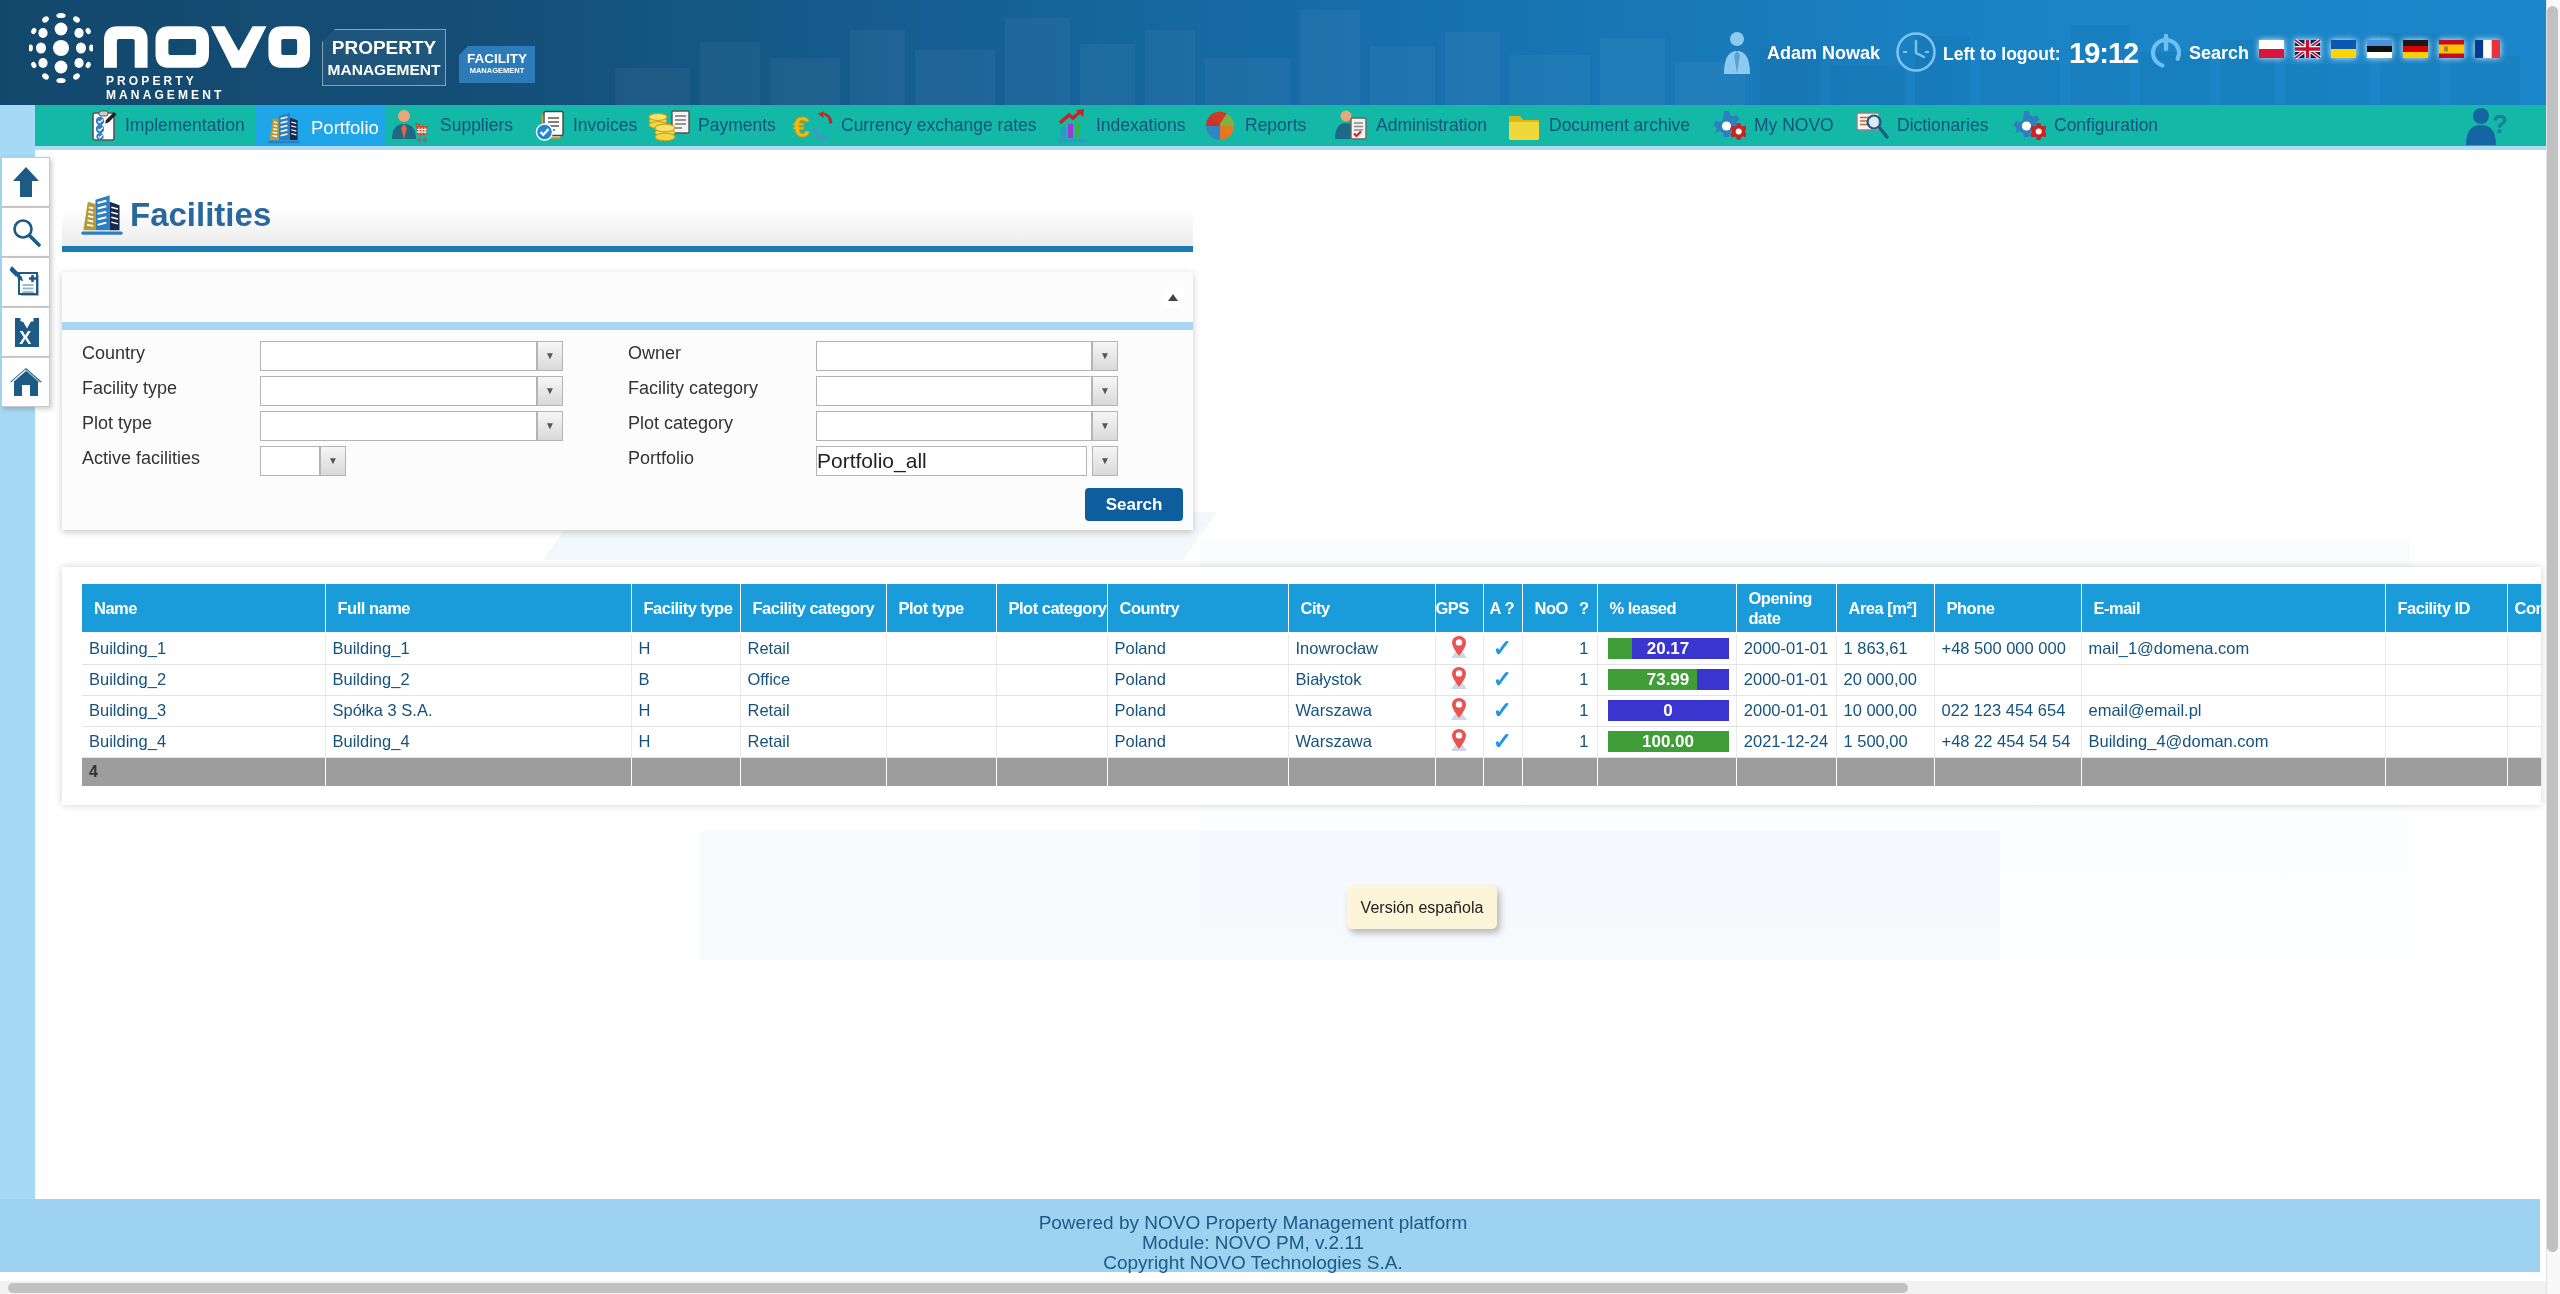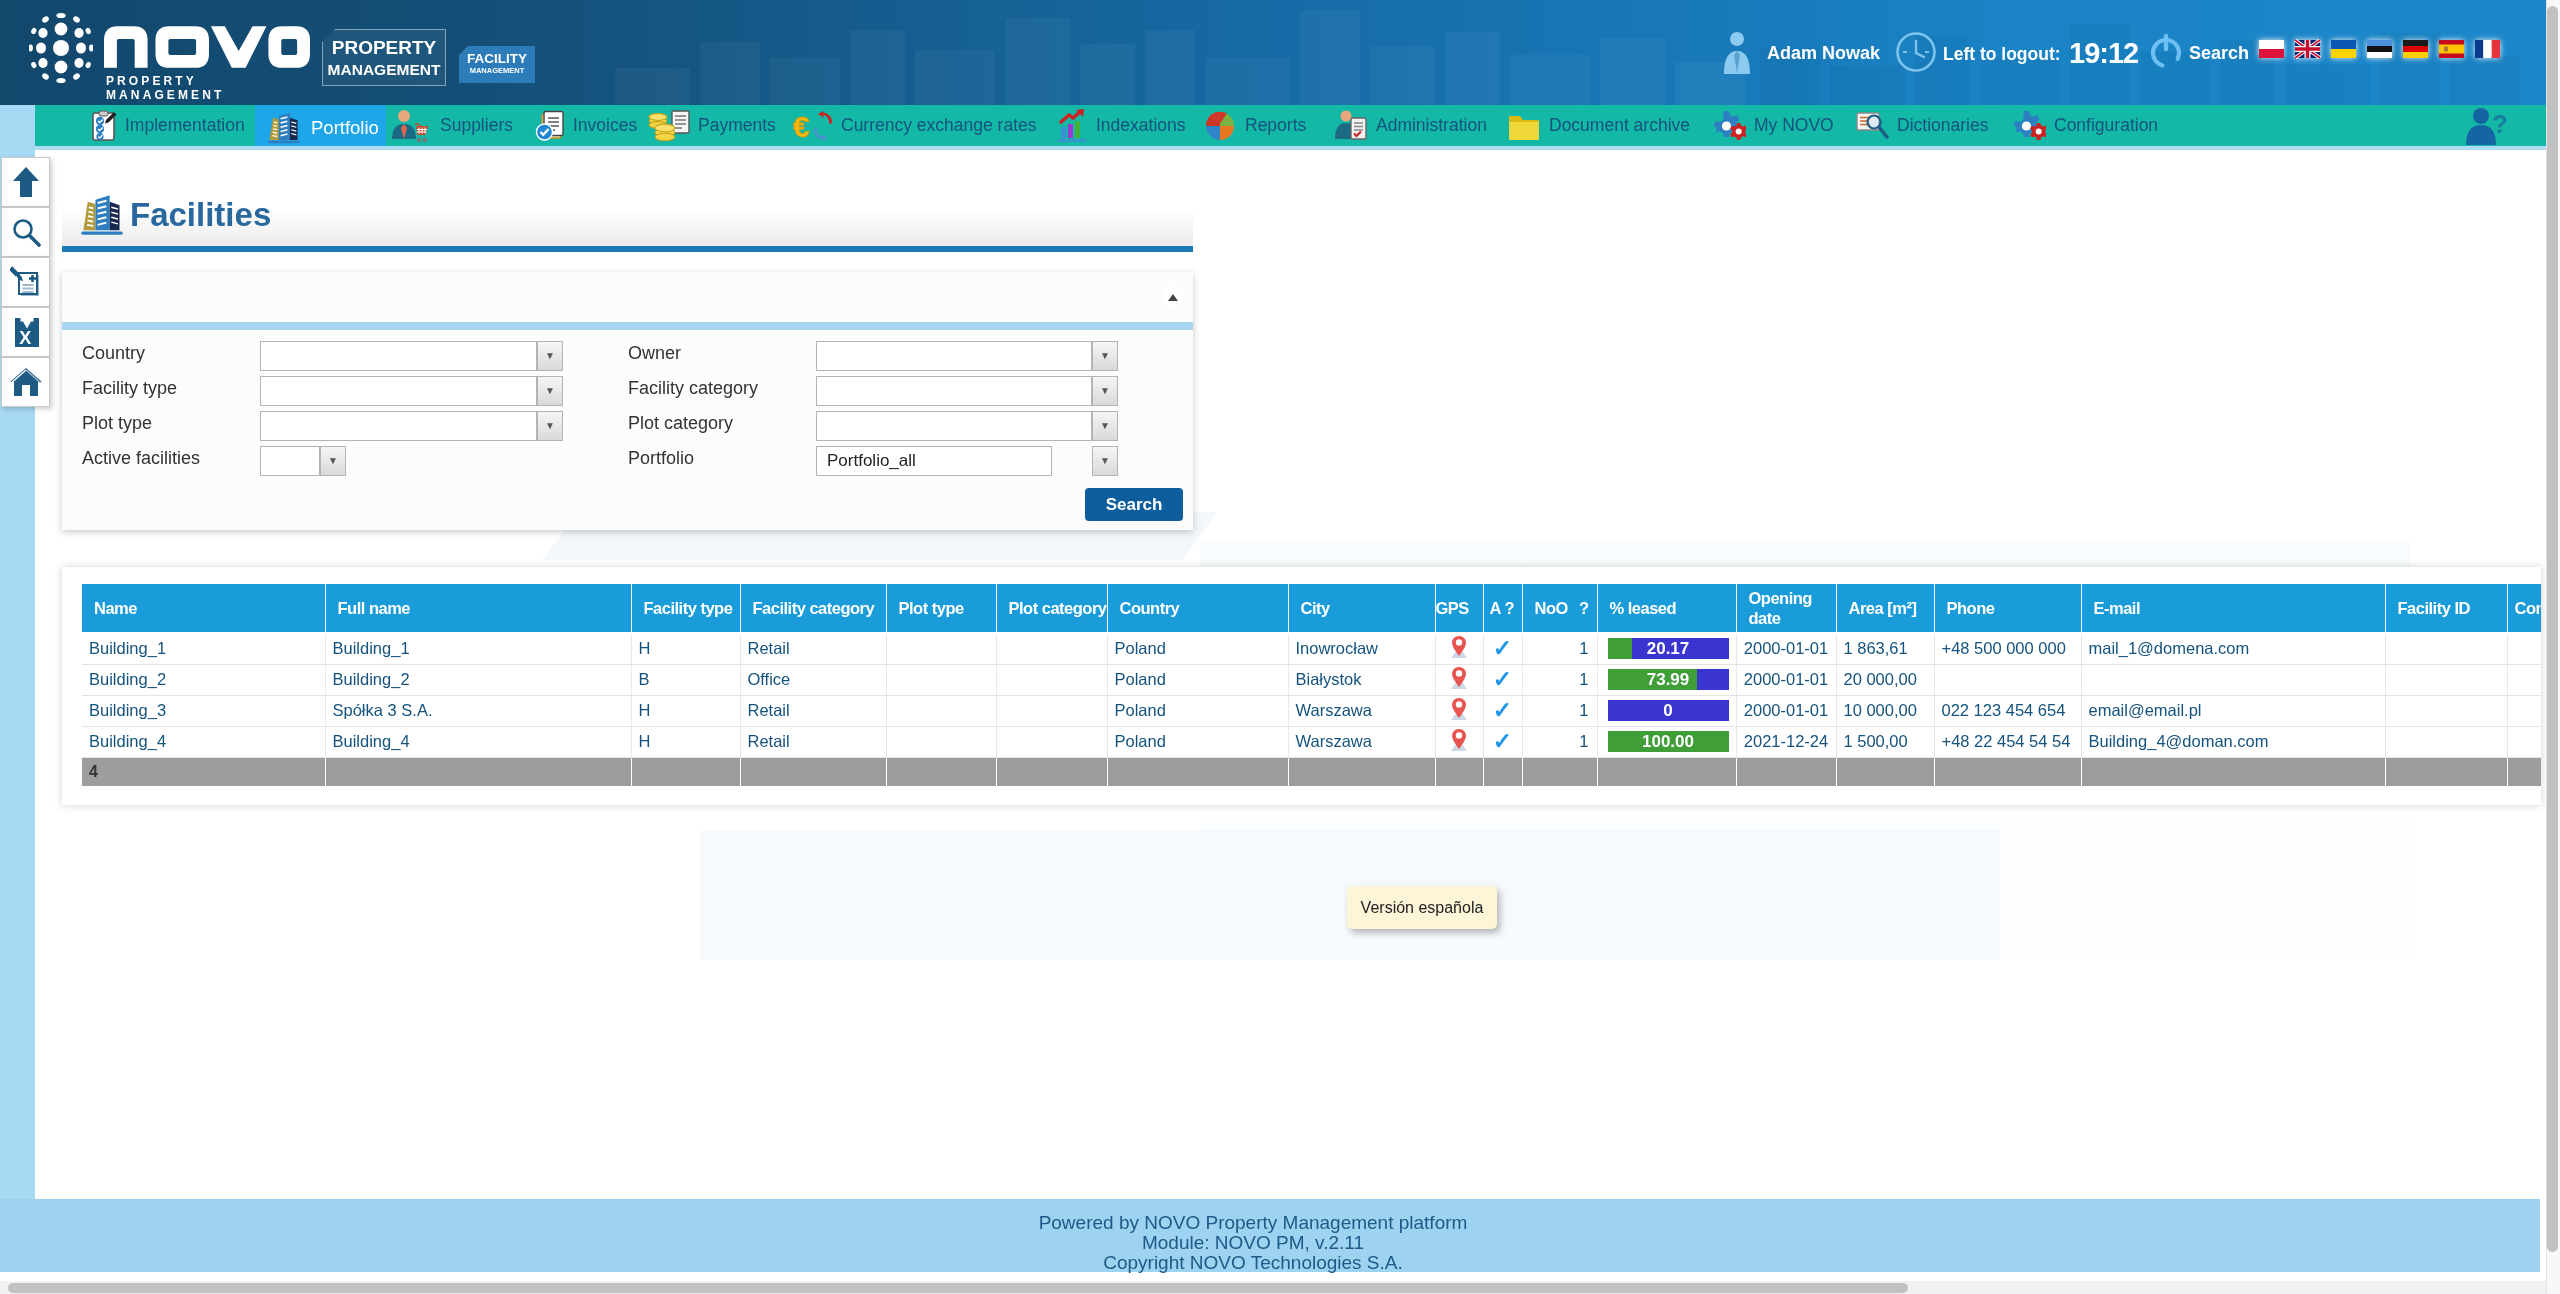--- a/index.html
+++ b/index.html
@@ -476,21 +476,21 @@
 
     <div class="fl-label" style="left:566px;top:106px;">Facility category</div>
     <div class="ddl" style="left:754px;top:104px;width:276px;"></div>
     <div class="ddb" style="left:1030px;top:104px;">▼</div>
 
     <div class="fl-label" style="left:566px;top:141px;">Plot category</div>
     <div class="ddl" style="left:754px;top:139px;width:276px;"></div>
     <div class="ddb" style="left:1030px;top:139px;">▼</div>
 
     <div class="fl-label" style="left:566px;top:176px;">Portfolio</div>
-    <div class="ddl" style="left:754px;top:174px;width:236px;font-size:17px;color:#222;line-height:28px;padding-left:10px;">Portfolio_all</div>
+    <div class="ddl" style="left:754px;top:174px;width:271px;font-size:21px;color:#222;line-height:28px;padding-left:0;">Portfolio_all</div>
     <div class="ddb" style="left:1030px;top:174px;">▼</div>
 
     <div id="search-btn">Search</div>
   </div>
 
   <div id="tbl-card">
     <table id="grid">
       <colgroup>
         <col style="width:243px">
           <col style="width:306px">

